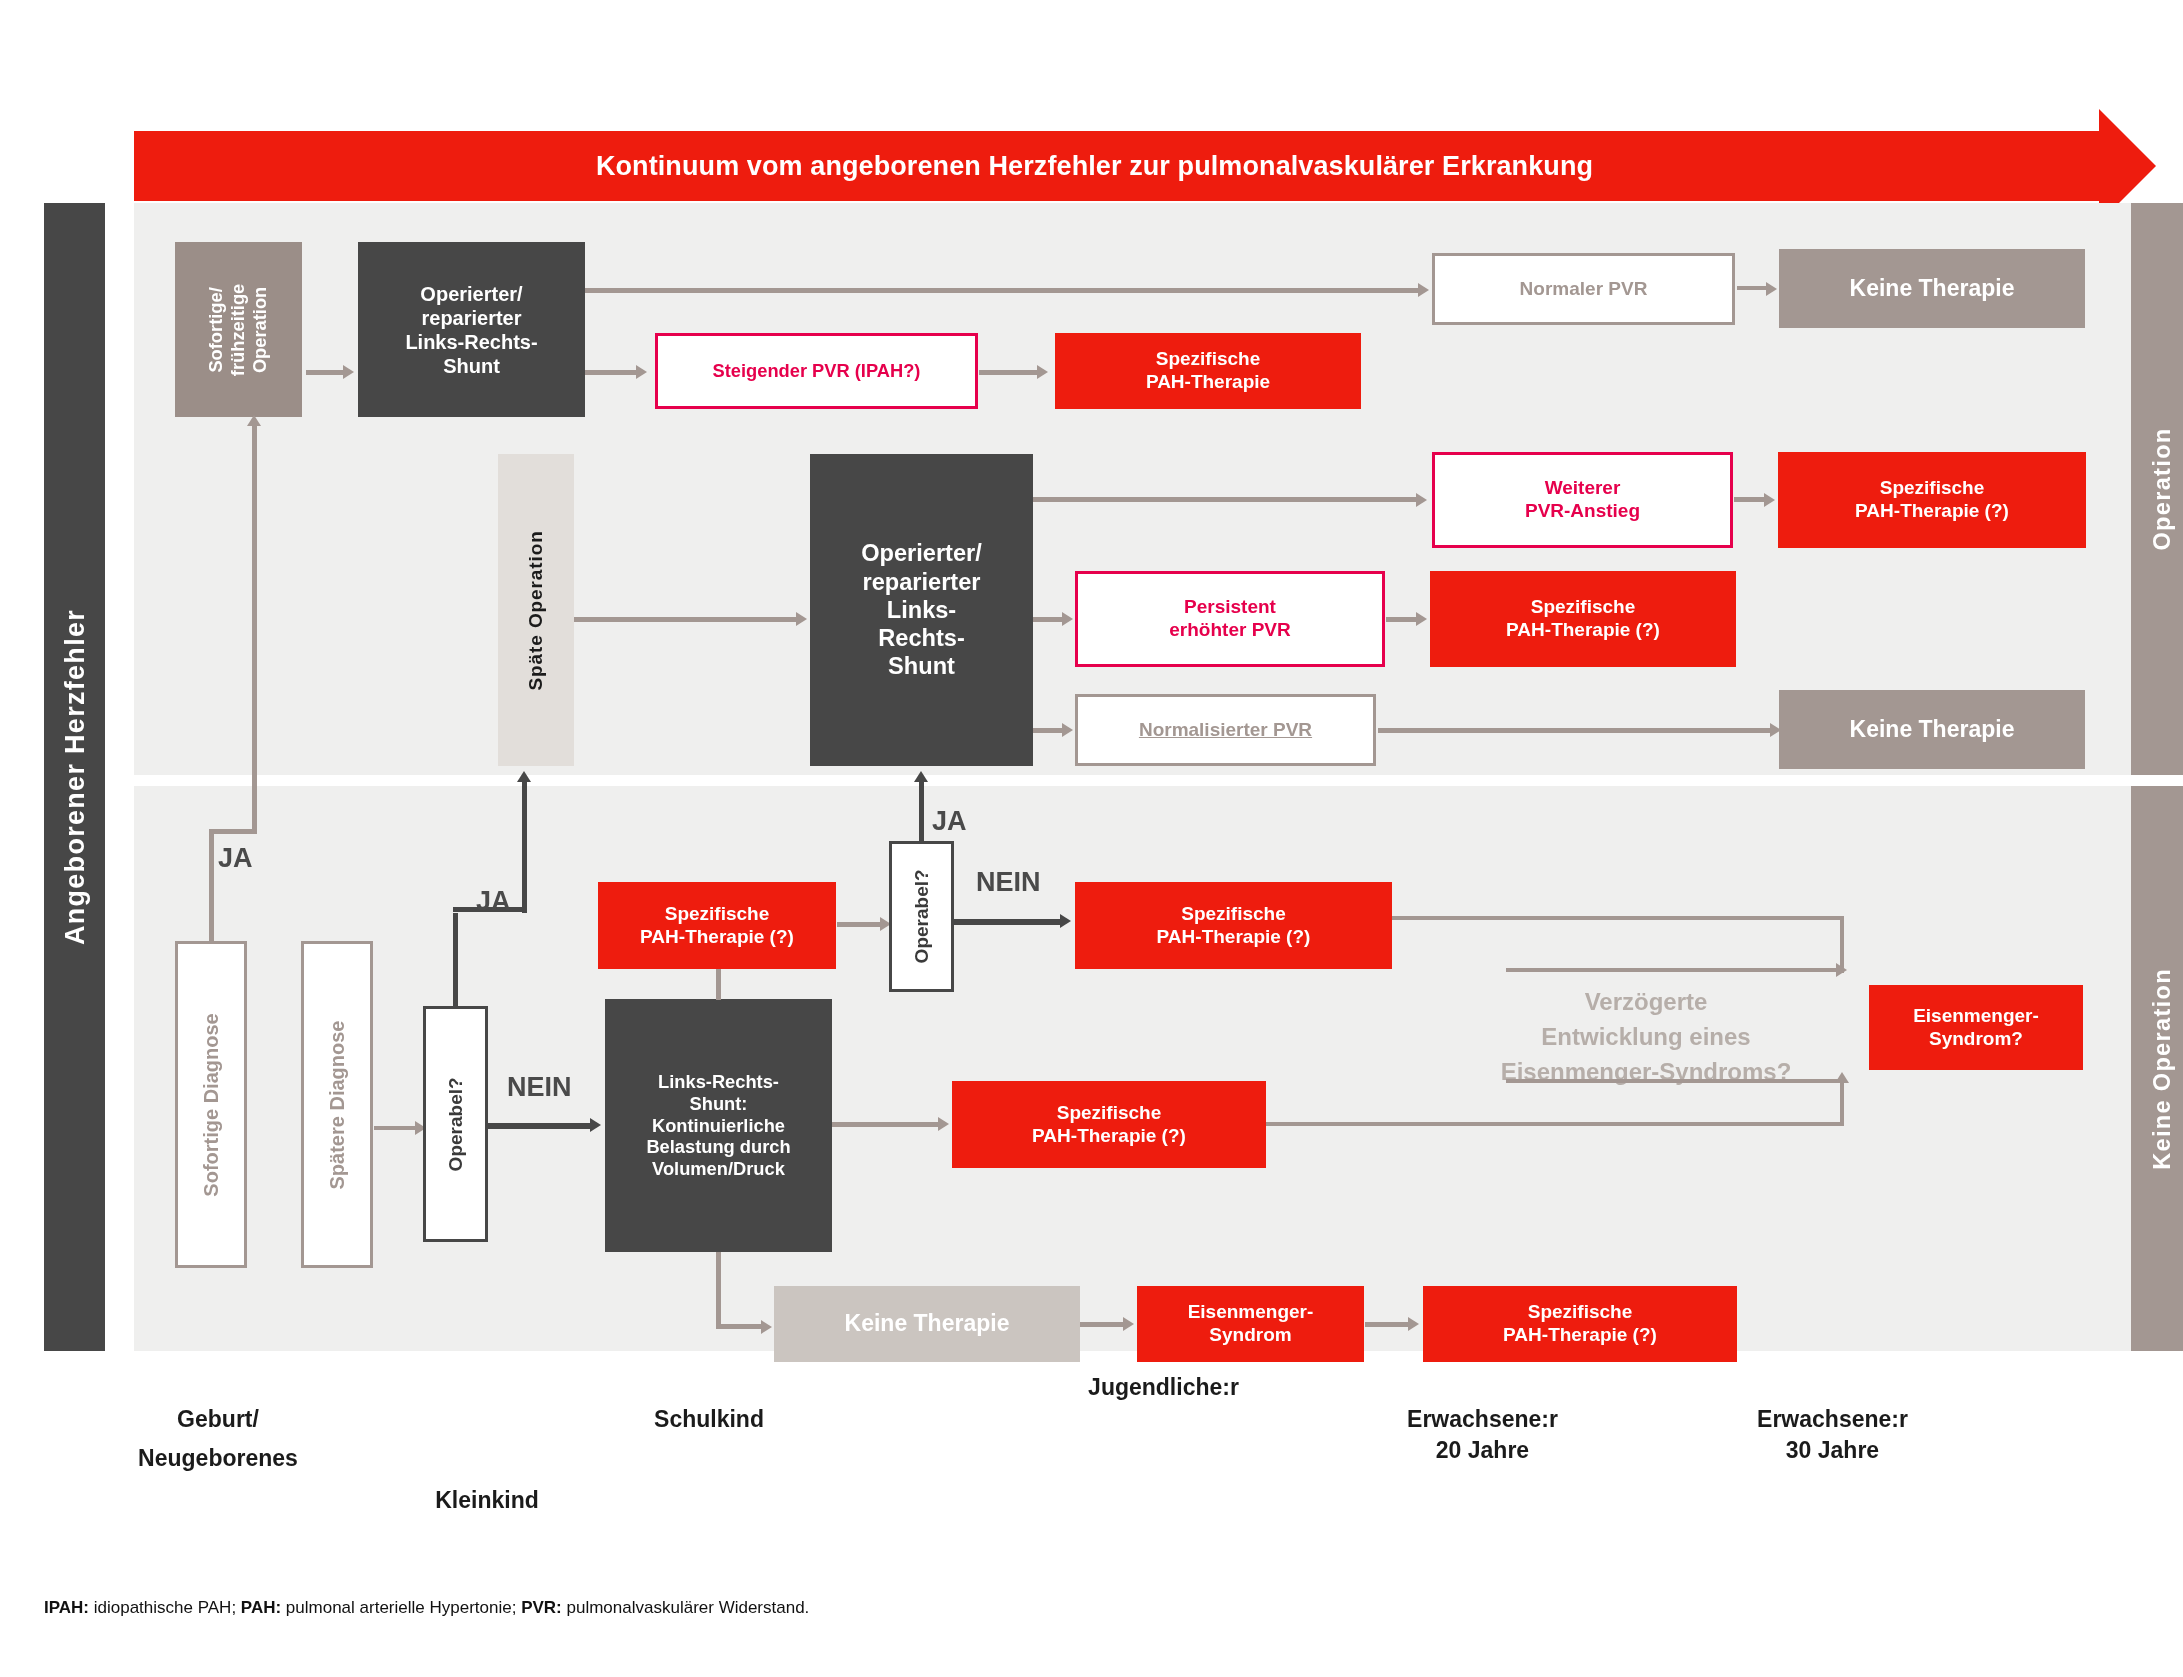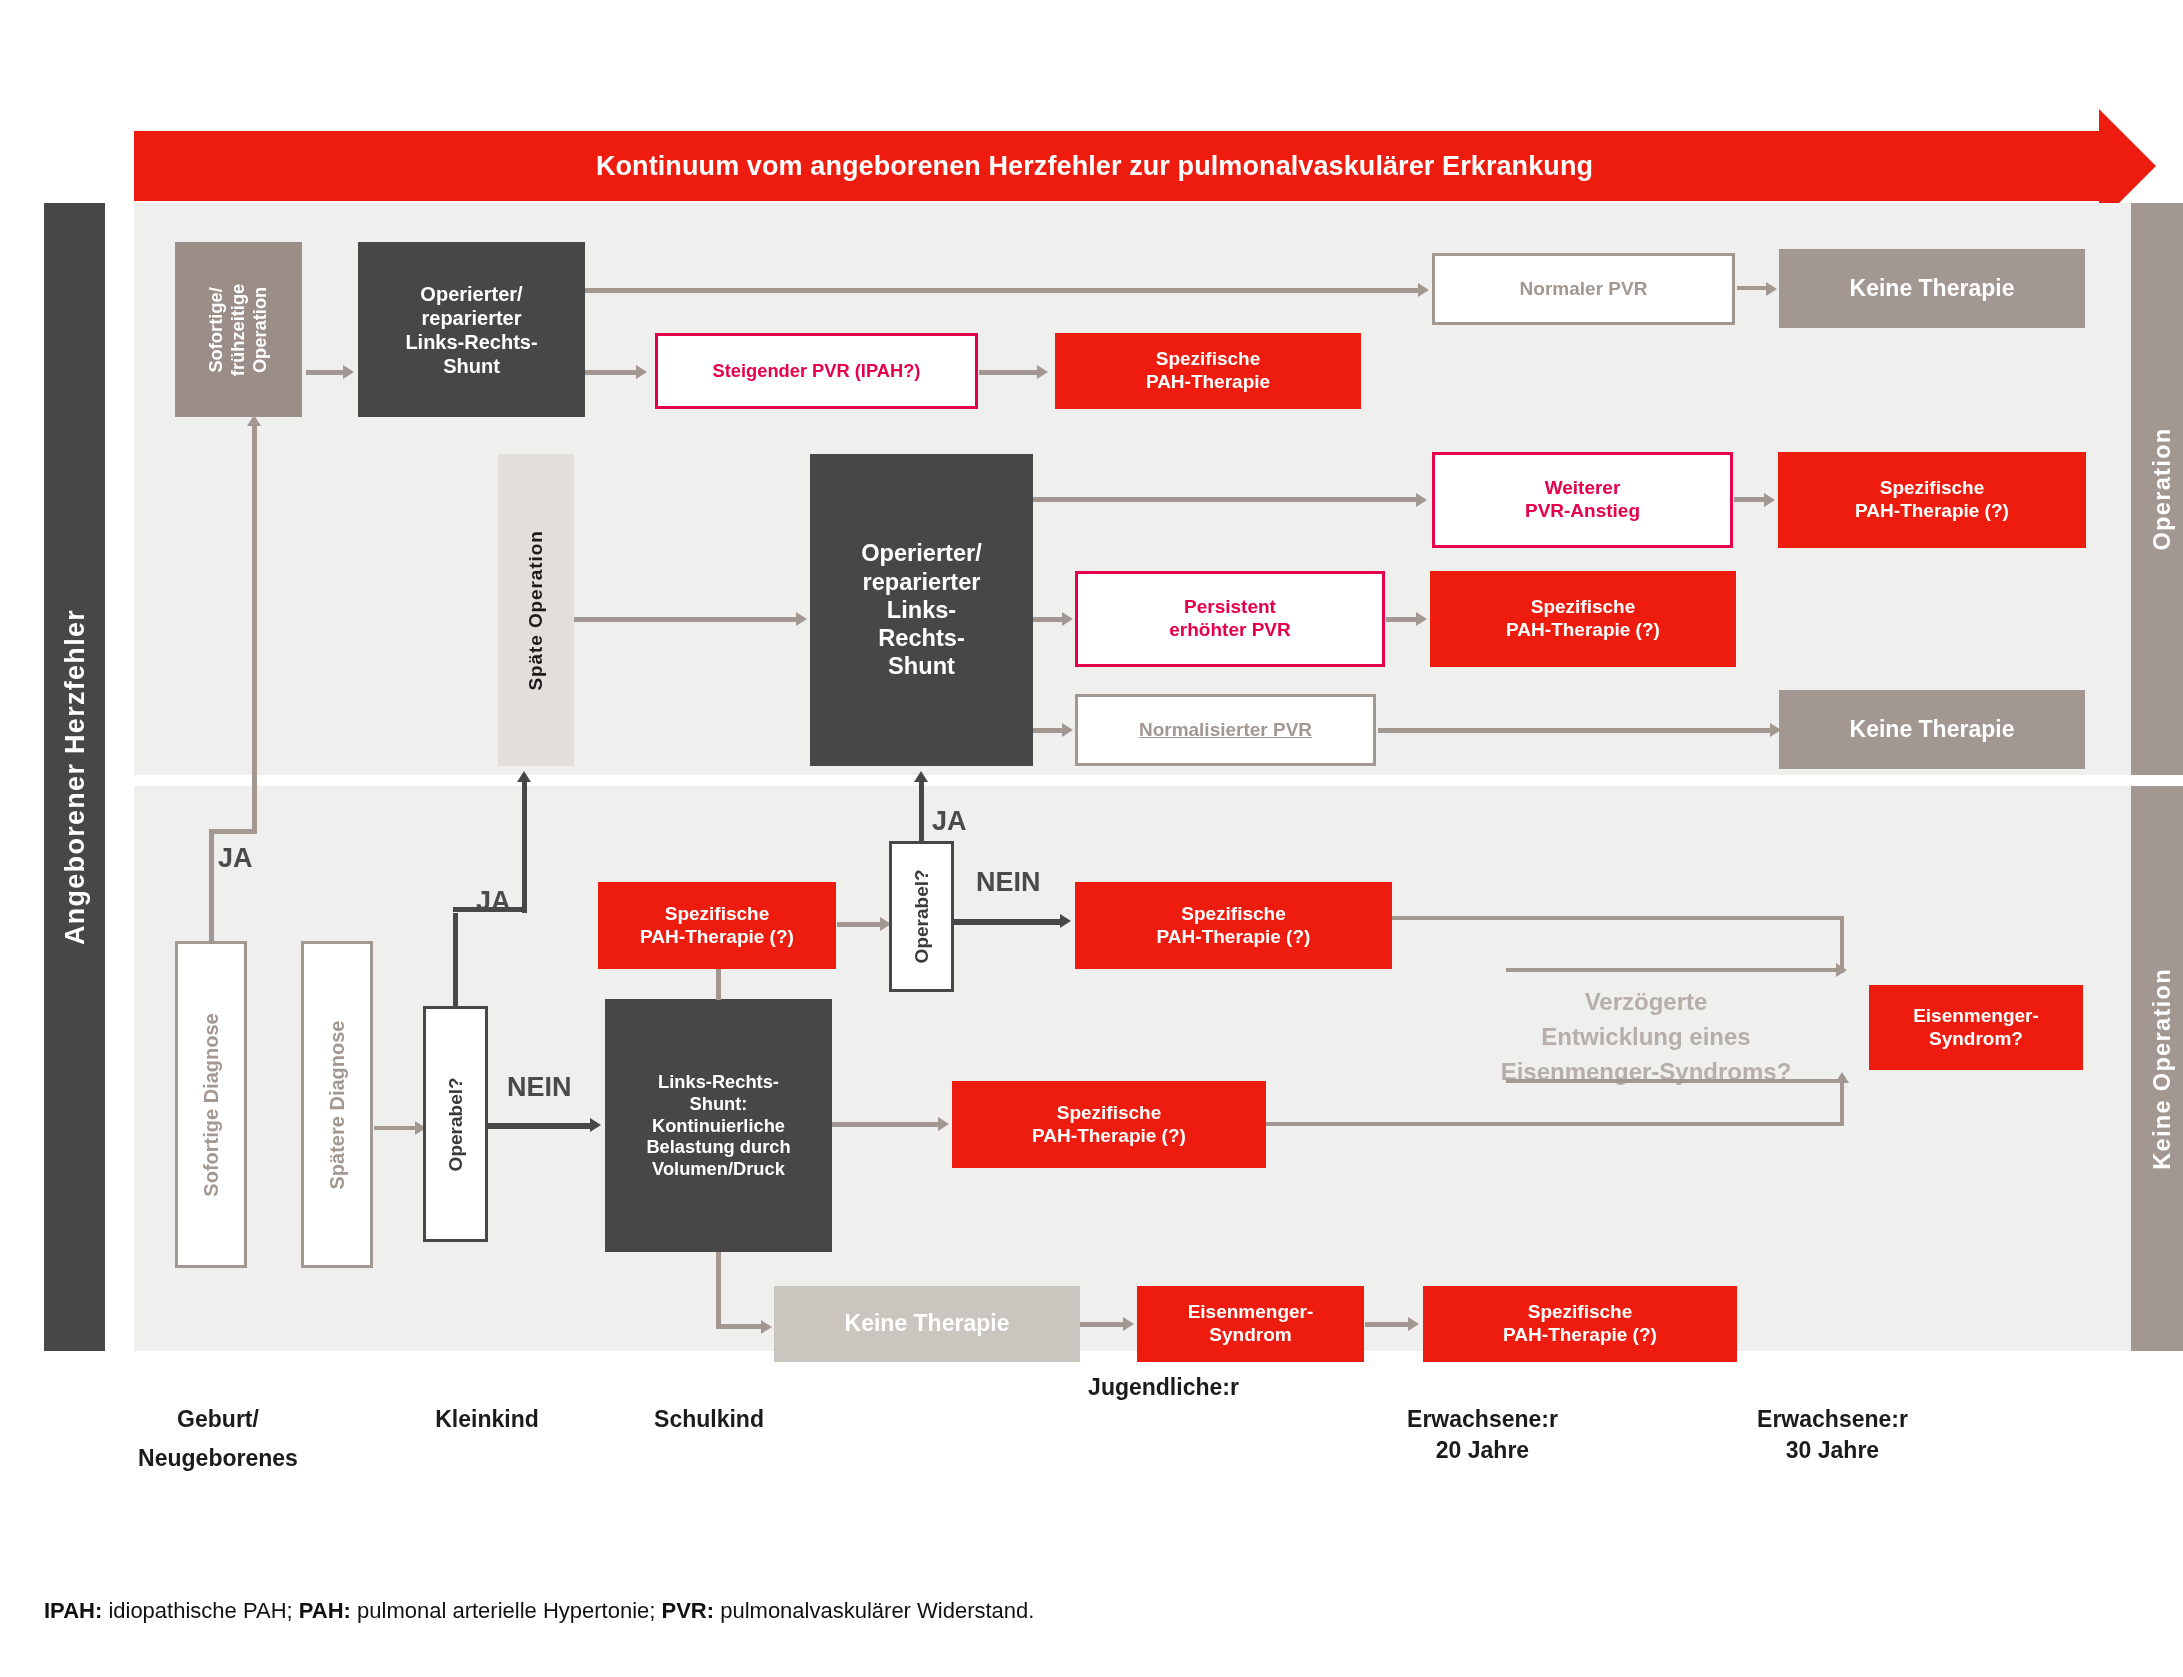--- a/index.html
+++ b/index.html
@@ -46,21 +46,21 @@
   
   .ln{position:absolute;background:#A39792;}
   .ln-d{position:absolute;background:#474747;}
   .ah{position:absolute;width:0;height:0;border-top:7.4px solid transparent;border-bottom:7.4px solid transparent;border-left:11.4px solid #A39792;}
   .ah-d{position:absolute;width:0;height:0;border-top:7.4px solid transparent;border-bottom:7.4px solid transparent;border-left:11.4px solid #474747;}
   .av-up{position:absolute;width:0;height:0;border-left:7.4px solid transparent;border-right:7.4px solid transparent;border-bottom:11.4px solid #A39792;}
   .av-up-d{position:absolute;width:0;height:0;border-left:7.4px solid transparent;border-right:7.4px solid transparent;border-bottom:11.4px solid #474747;}
 
   
   .tl{position:absolute;text-align:center;color:#1b1b1b;font-weight:bold;font-size:23px;line-height:1.35;}
-  .footnote{position:absolute;left:44px;top:1598px;font-size:22px;color:#111;}
+  .footnote{position:absolute;left:44px;top:1598px;font-size:17px;color:#111;}
   .footnote b{font-weight:bold;}
 </style>
 </head>
 <body>
 
 <div id="stage">
 
   <div class="banner">
     <div class="banner-text">Kontinuum vom angeborenen Herzfehler zur pulmonalvaskulärer Erkrankung</div>
   </div>
@@ -260,21 +260,21 @@
   <div class="ln" style="left:1365px;top:1322px;width:44px;height:5.2px;"></div>
   <div class="ah" style="left:1408px;top:1317px;"></div>
 
   <div class="node n-red" style="left:1423px;top:1286px;width:314px;height:76px;font-size:19px;white-space:pre-line;">Spezifische
 PAH-Therapie (?)</div>
 
   <div class="tl" style="left:109px;top:1404px;width:218px;">
     <div>Geburt/</div>
     <div style="margin-top:7.9px;">Neugeborenes</div>
   </div>
-  <div class="tl" style="left:389px;top:1404px;width:196px;">
+  <div class="tl" style="left:389px;top:1485px;width:196px;">
     <div>Kleinkind</div>
   </div>
   <div class="tl" style="left:611px;top:1404px;width:196px;">
     <div>Schulkind</div>
   </div>
   <div class="tl" style="left:1041px;top:1372px;width:245px;">
     <div>Jugendliche:r</div>
   </div>
   <div class="tl" style="left:1360px;top:1404px;width:245px;">
     <div>Erwachsene:r</div>

